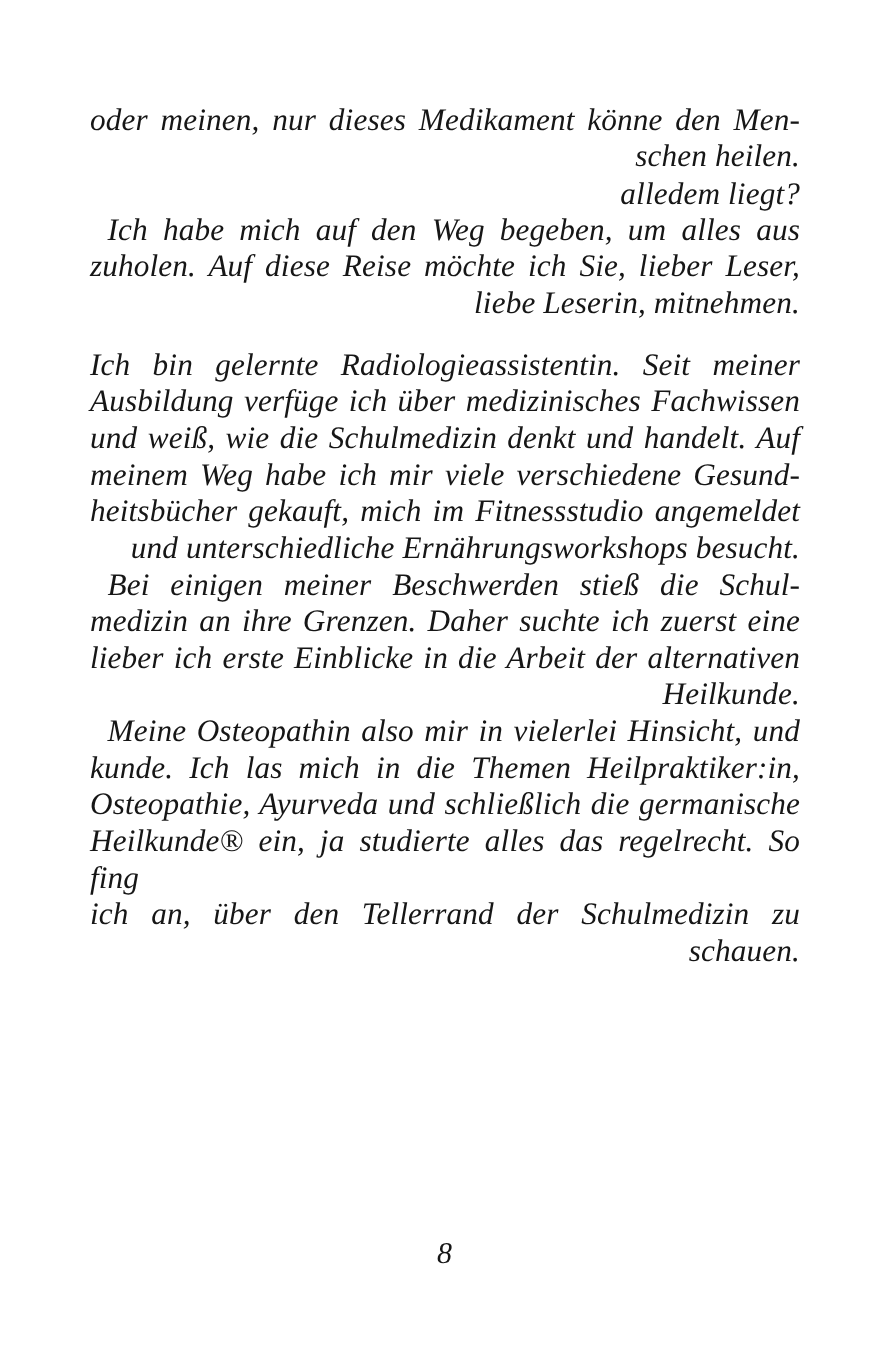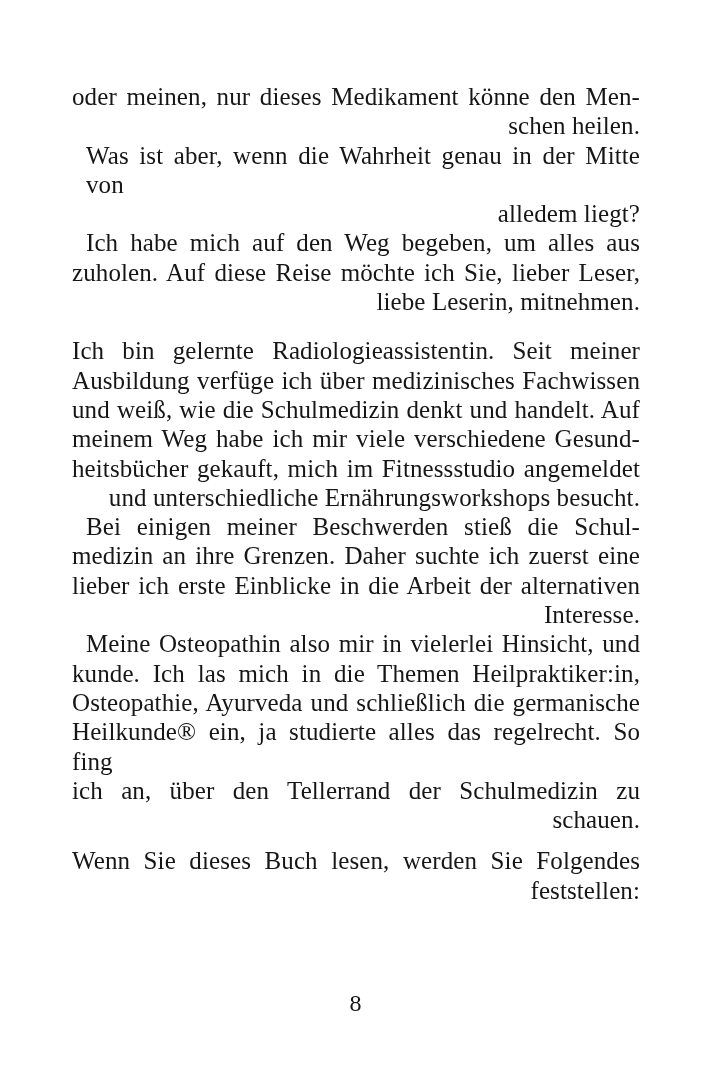--- a/index.html
+++ b/index.html
@@ -7,20 +7,21 @@
     padding: 0;
     background: #ffffff;
   }
   .page {
     position: relative;
     width: 711px;
     height: 1081px;
     background: #ffffff;
     overflow: hidden;
     font-family: "Liberation Serif", "DejaVu Serif", serif;
+    font-style: italic;
   }
   .text-body {
     position: absolute;
     left: 72px;
     top: 82px;
     width: 568px;
   }
   .block { display: block; }
   .block + .block { margin-top: 20px; }
   .block:nth-child(3) { margin-top: 12px; }
@@ -49,43 +50,38 @@
   }
 </style>
 </head>
 <body>
 
 <div class="page">
   <div class="text-body">
       <div class="block">
         <div class="line just">oder meinen, nur dieses Medikament könne den Men-</div>
         <div class="line">schen heilen.</div>
-        <div class="line just ind">Was ist aber, wenn die Wahrheit genau in der Mitte von</div>
         <div class="line">alledem liegt?</div>
         <div class="line just ind">Ich habe mich auf den Weg begeben, um alles aus</div>
         <div class="line just">zuholen. Auf diese Reise möchte ich Sie, lieber Leser,</div>
         <div class="line">liebe Leserin, mitnehmen.</div>
       </div>
       <div class="block">
         <div class="line just">Ich bin gelernte Radiologieassistentin. Seit meiner</div>
         <div class="line just">Ausbildung verfüge ich über medizinisches Fachwissen</div>
         <div class="line just">und weiß, wie die Schulmedizin denkt und handelt. Auf</div>
         <div class="line just">meinem Weg habe ich mir viele verschiedene Gesund-</div>
         <div class="line just">heitsbücher gekauft, mich im Fitnessstudio angemeldet</div>
         <div class="line">und unterschiedliche Ernährungsworkshops besucht.</div>
         <div class="line just ind">Bei einigen meiner Beschwerden stieß die Schul-</div>
         <div class="line just">medizin an ihre Grenzen. Daher suchte ich zuerst eine</div>
         <div class="line just">lieber ich erste Einblicke in die Arbeit der alternativen</div>
-        <div class="line">Interesse.</div>
+        <div class="line">Heilkunde.</div>
         <div class="line just ind">Meine Osteopathin also mir in vielerlei Hinsicht, und</div>
         <div class="line just">kunde. Ich las mich in die Themen Heilpraktiker:in,</div>
         <div class="line just">Osteopathie, Ayurveda und schließlich die germanische</div>
         <div class="line just">Heilkunde® ein, ja studierte alles das regelrecht. So fing</div>
         <div class="line just">ich an, über den Tellerrand der Schulmedizin zu</div>
         <div class="line">schauen.</div>
       </div>
-      <div class="block">
-        <div class="line just">Wenn Sie dieses Buch lesen, werden Sie Folgendes</div>
-        <div class="line">feststellen:</div>
-      </div>
     </div>
   <div class="page-number">8</div>
 </div>
 
 </body></html>

